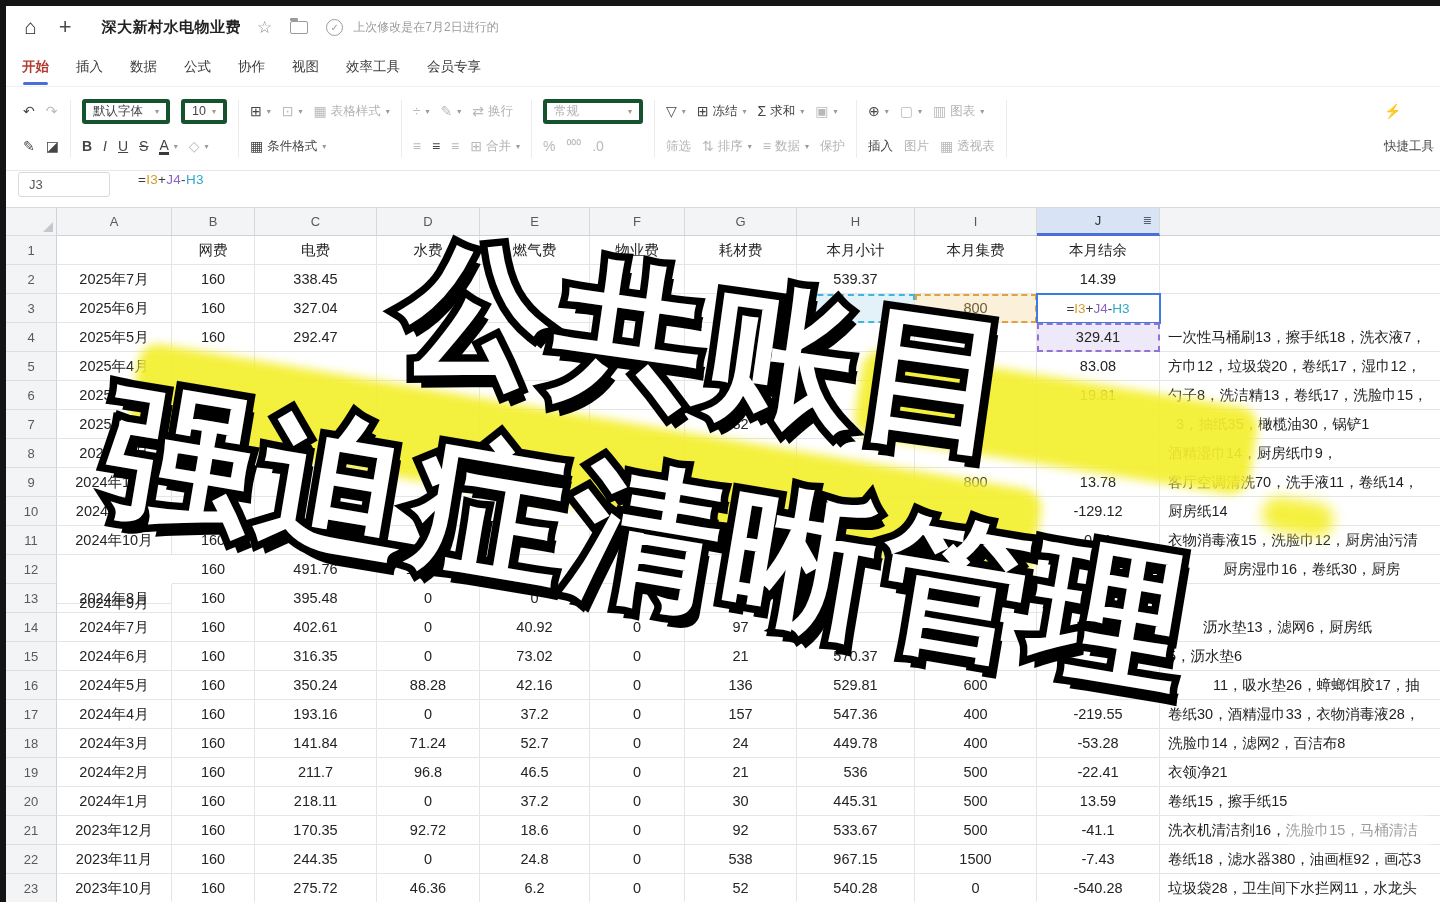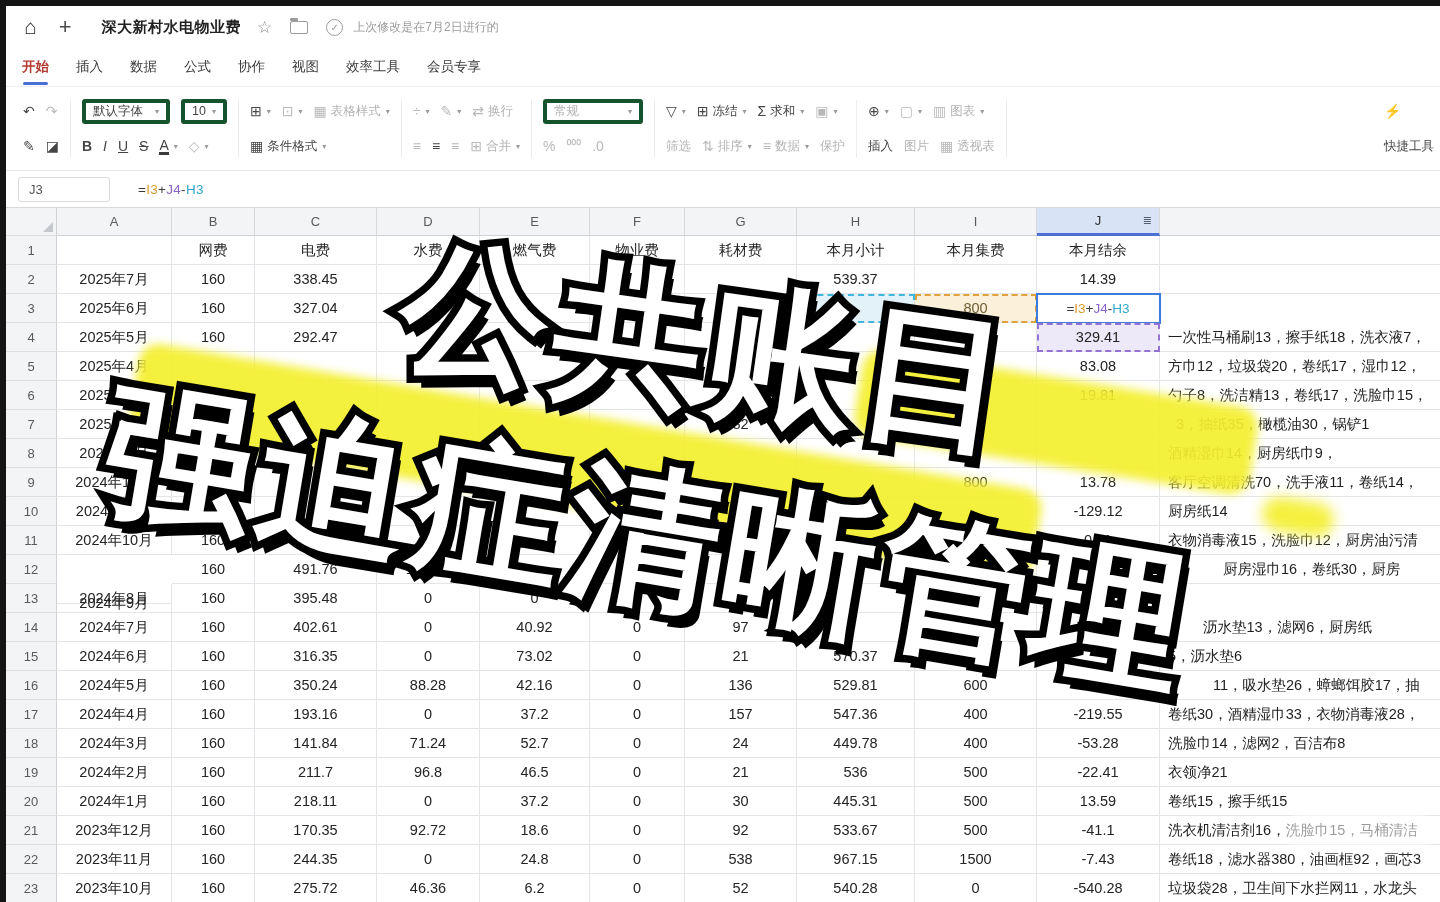--- a/index.html
+++ b/index.html
@@ -37,21 +37,21 @@
 .tbtn.dim .ic{color:#b9b9b9}
 .caret{font-size:8px;color:#999;margin-left:1px}
 .tbtn.dd{border:4px solid #14532d;border-radius:3px;height:25px;padding:0 7px;justify-content:space-between}
 .bb{font-weight:700}.ii{font-style:italic}.uu{text-decoration:underline}.ss{text-decoration:line-through}
 .fc{border-bottom:3px solid #3a3a3a;padding-bottom:0}
 .vsep{width:1px;height:58px;background:#ececec}
 .g8{margin-left:auto;padding-right:0}
 
 
 .fbar{position:absolute;left:6px;top:172px;right:0;height:36px;border-bottom:1px solid #d7d9dc;
-  display:flex;align-items:center;background:#fff}
+  display:flex;align-items:flex-start;background:#fff}
 .namebox{width:92px;height:25px;border:1px solid #dadada;border-radius:3px;margin-left:12px;
   display:flex;align-items:center;padding-left:10px;font-size:13px;color:#555}
 .fxtext{margin-left:28px;font-size:13.5px;letter-spacing:.3px}
 
 
 #grid{position:absolute;left:6px;top:208px;width:1434px;height:694px;background:#fff;z-index:1}
 .grow{display:flex;height:29px}
 .ghead{height:28px}
 .rn{width:51px;flex:none;background:#f3f4f6;color:#5a5a5a;font-size:13px;display:flex;align-items:center;
   justify-content:center;border-right:1px solid #cfd2d7;border-bottom:1px solid #dcdee2}

